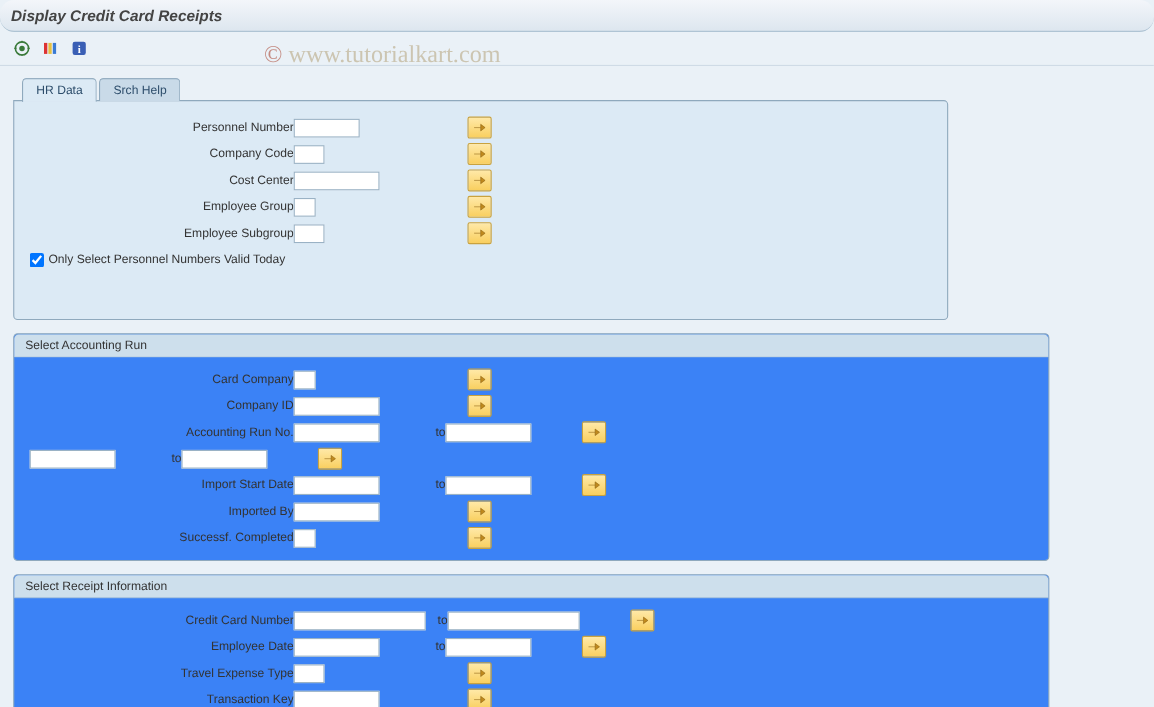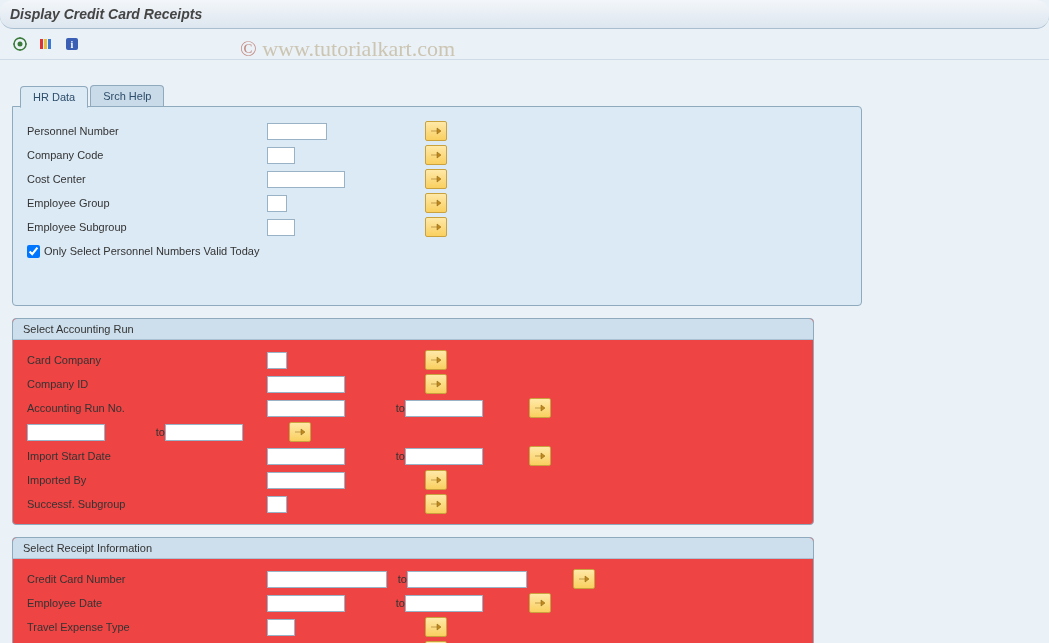--- a/index.html
+++ b/index.html
@@ -1,29 +1,29 @@
 <!DOCTYPE html>
 <html><head>
   <meta charset="utf-8">
   <style>
     * { box-sizing: border-box; margin: 0; padding: 0; }
     body { font-family: Arial, sans-serif; font-size: 11px; background: #eaf1f7; color: #333; width: 1049px; height: 643px; overflow: hidden; position: relative; }
     .title-bar { background: linear-gradient(#f3f6fa,#dde6ef); border-bottom: 1px solid #a9bfd0; padding: 6px 10px; font-size: 14px; font-style: italic; font-weight: bold; color: #444; border-radius: 13px; }
     .toolbar { padding: 6px 10px; border-bottom: 1px solid #cfdbe6; display: flex; gap: 6px; align-items: center; }
     .toolbar .tbtn { width: 20px; height: 18px; display:flex; align-items:center; justify-content:center; border-radius:2px; cursor:pointer; }
     .content { padding: 10px 12px; }
-    .tabstrip { display:flex; align-items:flex-start; margin-bottom:-1px; padding-left:8px;margin-top:15px;}
+    .tabstrip { display:flex; align-items:center; margin-bottom:-1px; padding-left:8px;}
     .tab { background:#c9dae8; border:1px solid #8fa9bd; border-bottom:none; border-radius:4px 4px 0 0; padding:4px 12px; margin-right:2px; font-size:11px; color:#2d4d6b; cursor:pointer; }
     .tab.active { background:#dceaf5; font-weight:normal; position:relative; top:1px; border-bottom:1px solid #dceaf5; }
     .panel { background:#dceaf5; border:1px solid #8fa9bd; border-radius:0 4px 4px 4px; padding:12px 14px; width:850px; }
-    .group { background:#ef4444; border:1px solid #8fa9bd; border-radius:4px; margin-top:12px; width:802px; }
+    .group { background:#3b82f6; border:1px solid #8fa9bd; border-radius:4px; margin-top:12px; width:942px; }
     .group-title { background:#cddfec; border-bottom:1px solid #a9c1d3; padding:4px 10px; border-radius:4px 4px 0 0; font-size:11px; color:#333; }
     .group-body { padding:8px 14px; }
     .row { display:flex; align-items:center; height:24px; }
-    .lbl { width:240px; color:#333; font-size:11px;}
+    .lbl { width:240px; color:#333; font-size:11px;text-align:right;}
     .inp { border:1px solid #9ab2c5; background:#fff; height:17px; font-size:11px; padding:1px 2px; }
     .w60{width:60px}.w30{width:28px}.w20{width:20px}.w90{width:78px}
     .to { width:60px; text-align:right; padding-left:6px; font-size:11px;}
     .sel-btn { width:22px; height:20px; background:linear-gradient(#ffe9a8,#f9cf5f); border:1px solid #c9a23e; border-radius:2px; display:flex; align-items:center; justify-content:center; cursor:pointer; margin-left:6px;}
     .sel-btn svg{width:12px;height:10px}
     .chk { margin-right:4px; }
     .watermark { position:absolute; top:36px; left:240px; font-size:22px; color:rgba(178,160,120,0.55); font-family:Georgia,serif; }
     .watermark .c { color:rgba(170,70,50,0.6); }
     .spacer-col{width:160px;}
   </style>
@@ -185,21 +185,21 @@
         <div class="lbl">Imported By</div>
         <input class="inp w90" style="">
         <div style="width:74px"></div>
         <div class="sel-btn">
             <svg>
               <path d="M1 5 L7 5 L7 2 L11 5 L7 8 L7 5" fill="#c08a1e" stroke="#8a5f10" stroke-width="0.5"></path>
             </svg>
           </div>
       </div>
       <div class="row">
-        <div class="lbl">Successf. Subgroup</div>
+        <div class="lbl">Successf. Completed</div>
         <input class="inp w20" style="">
         <div style="width:132px"></div>
         <div class="sel-btn">
             <svg>
               <path d="M1 5 L7 5 L7 2 L11 5 L7 8 L7 5" fill="#c08a1e" stroke="#8a5f10" stroke-width="0.5"></path>
             </svg>
           </div>
       </div>
     </div>
   </div>

